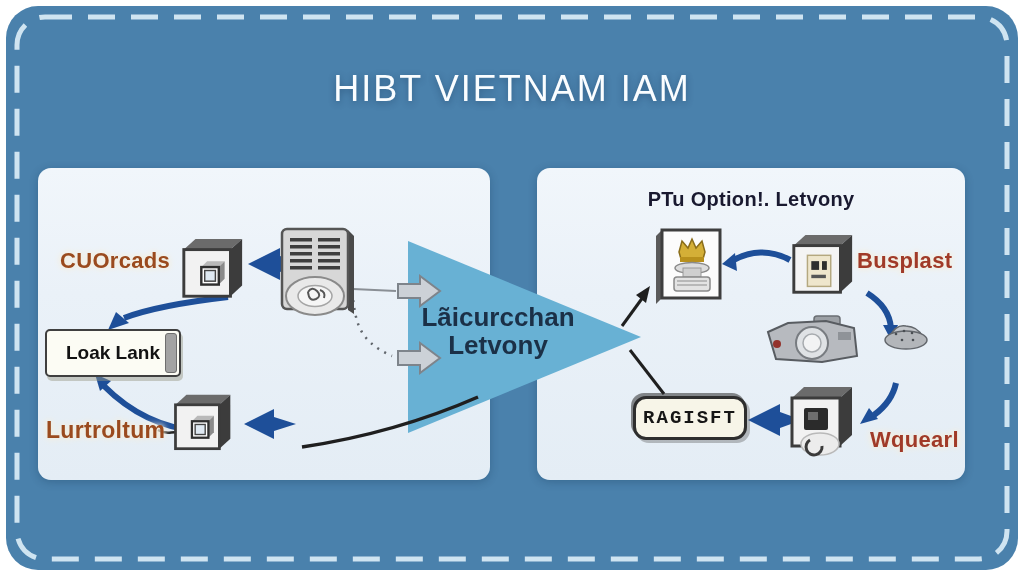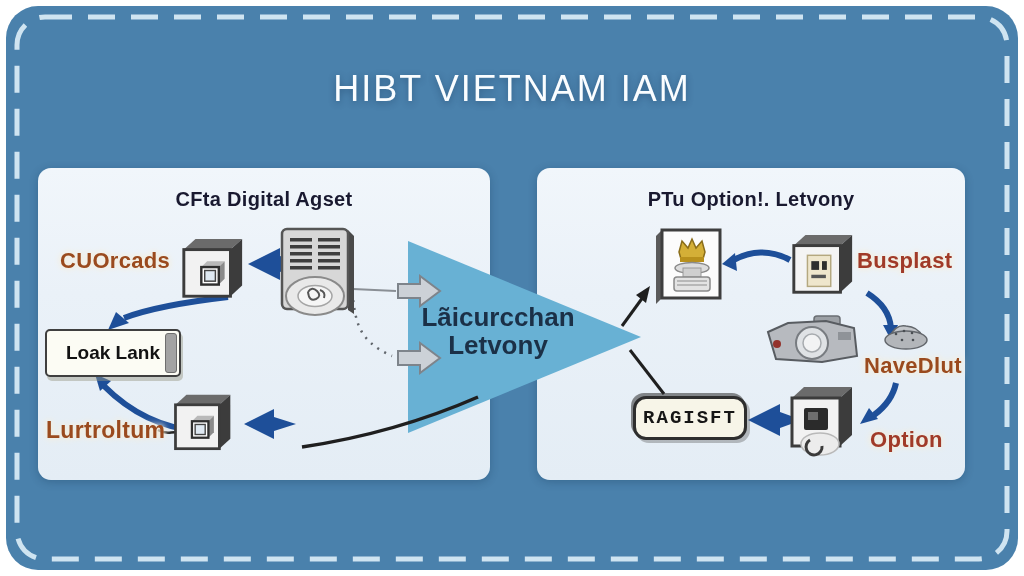--- a/index.html
+++ b/index.html
@@ -144,36 +144,34 @@
       <path d="M896,383 C893,397 885,407 874,415" fill="none" stroke="var(--arrow-navy,#1e4f99)" stroke-width="6"></path>
       <polygon points="860,424 869,408 878,419" fill="var(--arrow-navy,#1e4f99)"></polygon>
     </g>
 
     <g fill="var(--arrow-navy,#1e4f99)">
       <polygon points="748,420 780,404 780,436"></polygon>
       <polygon points="780,412 802,420 780,428"></polygon>
     </g>
   </svg>
 
-  <div class="panel-title left">CFta Digital Agset</div>
   <div class="panel-title right">PTu Option!. Letvony</div>
 
   <div class="net-label">
     <div>Lãicurcchan</div>
     <div>Letvony</div>
   </div>
 
   <div class="olabel" style="left:60px;top:248px;">CUOrcads</div>
   <div class="loak-box">Loak Lank</div>
   <div class="olabel" style="left:46px;top:417px;font-size:23px;">Lurtroltum</div>
 
   <div class="olabel red" style="left:857px;top:248px;">Busplast</div>
-  <div class="olabel" style="left:864px;top:353px;">NaveDlut</div>
   <div class="ragisft-box">RAGISFT</div>
-  <div class="olabel red" style="left:870px;top:427px;">Option</div>
+  <div class="olabel red" style="left:870px;top:427px;">Wquearl</div>
 
   <div class="icon" style="left:178px;top:236px;width:68px;height:68px;">
     <svg viewBox="0 0 70 70">
       <polygon points="6,14 18,3 66,3 54,14" fill="#6b6b6b"></polygon>
       <polygon points="54,14 66,3 66,51 54,62" fill="#3c3c3c"></polygon>
       <rect x="6" y="14" width="48" height="48" fill="#f2f2f2" stroke="#3c3c3c" stroke-width="3"></rect>
       <polygon points="24,32 30,26 48,26 42,32" fill="#b9b9b9"></polygon>
       <polygon points="42,32 48,26 48,44 42,50" fill="#8a8a8a"></polygon>
       <rect x="24" y="32" width="18" height="18" fill="#ffffff" stroke="#2f2f2f" stroke-width="2.5"></rect>
       <rect x="27.5" y="35.5" width="11" height="11" fill="#dfe9f2" stroke="#444" stroke-width="1.5"></rect>

